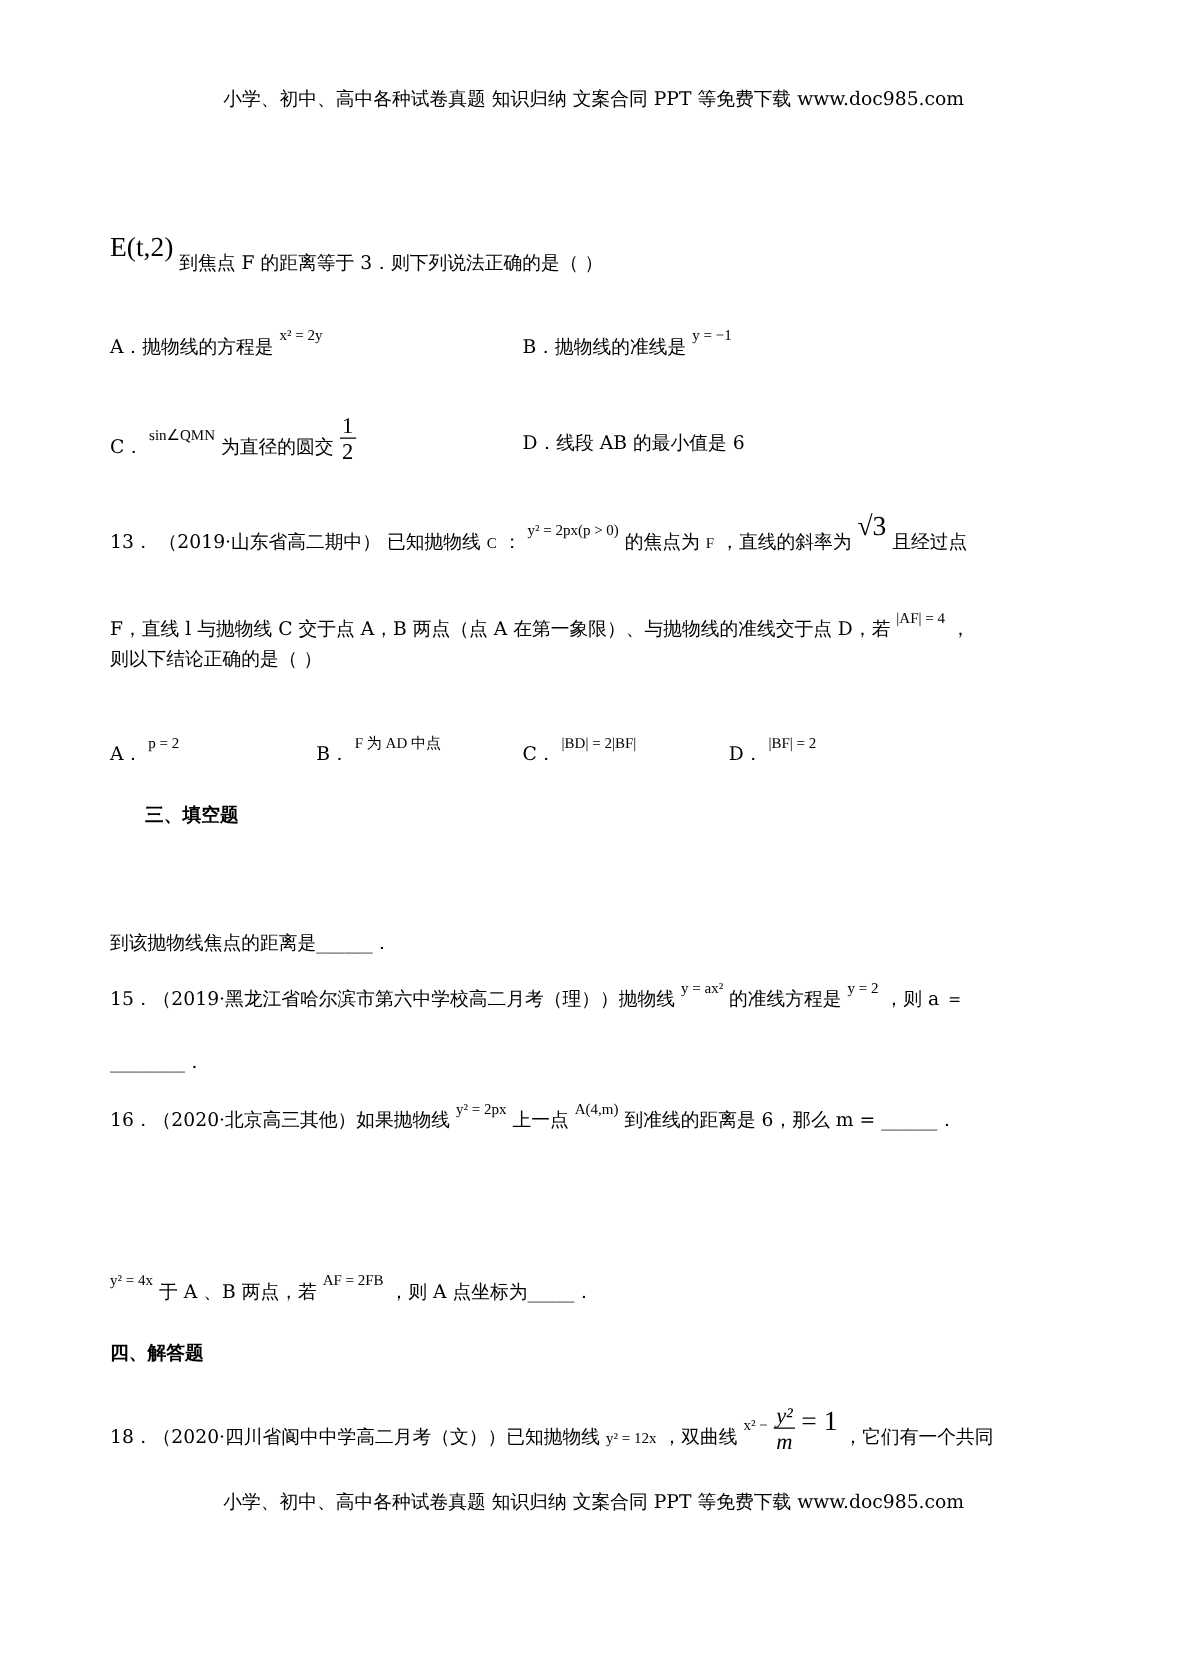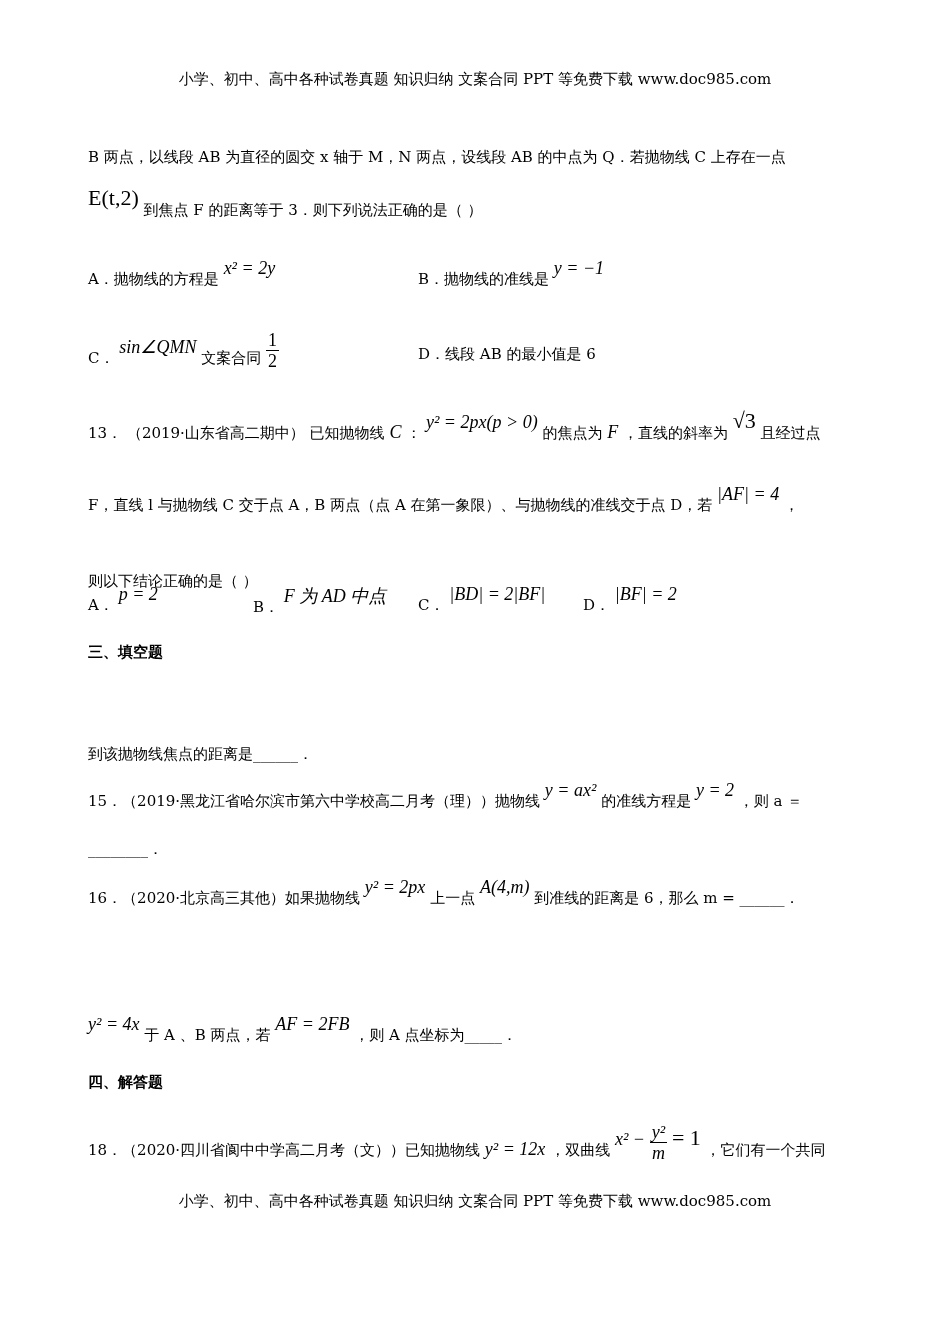--- a/index.html
+++ b/index.html
@@ -1,52 +1,51 @@
 <!DOCTYPE html>
 <html><head>
 <meta charset="utf-8">
 <style>
   html, body { margin:0; padding:0; background:#ffffff; }
   body { width:950px; height:1344px; position:relative; overflow:hidden;
          font-family:"DejaVu Serif","Liberation Serif",serif; color:#000; }
   .page { position:absolute; left:0; top:0; width:950px; height:1344px; }
   .hdr { position:absolute; left:0; width:950px; text-align:center; font-size:15px; }
   .line { position:absolute; left:88px; font-size:15px; white-space:nowrap; }
-  .m { font-family:"Liberation Serif",serif; font-style:italic; font-size:18px; }
+  .m { font-family:"Liberation Serif",serif; font-size:12px; }
   .mu { font-family:"Liberation Serif",serif; font-size:22px; }
   .up { position:relative; top:-10px; }
   .bold { font-weight:bold; }
   .frac { display:inline-block; vertical-align:middle; text-align:center; font-family:"Liberation Serif",serif; font-size:18px; position:relative; top:-8px; }
   .frac .n { display:block; border-bottom:1px solid #000; padding:0 2px; line-height:20px; }
   .frac .d { display:block; line-height:20px; }
 </style>
 </head>
 <body>
 
 <div class="page">
 
   <div class="hdr" style="top:70px;">小学、初中、高中各种试卷真题 知识归纳 文案合同 PPT 等免费下载   www.doc985.com</div>
 
-  <div class="line" style="top:148px;">B 两点，以线段 AB 为直径的圆交 x 轴于 M，N 两点，设线段 AB 的中点为 Q．若抛物线 C 上存在一点</div>
   <div class="line" style="top:195px;">
     <span class="mu up">E(t,2)</span>
     <span>到焦点 F 的距离等于 3．则下列说法正确的是（    ）</span>
   </div>
   <div class="line" style="top:268px;">
     <span>A．抛物线的方程是</span>
     <span class="m up">x² = 2y</span>
   </div>
   <div class="line" style="top:268px; left:418px;">
     <span>B．抛物线的准线是</span>
     <span class="m up">y = −1</span>
   </div>
   <div class="line" style="top:338px;">
     <span>C．</span>
     <span class="m up">sin∠QMN</span>
-    <span>文案合同</span>
+    <span>为直径的圆交</span>
     <span class="frac">
       <span class="n">1</span>
       <span class="d">2</span>
     </span>
   </div>
   <div class="line" style="top:345px; left:418px;text-align:center;">D．线段 AB 的最小值是 6</div>
 
   <div class="line" style="top:418px;">
     <span>13．</span>
     <span>（2019·山东省高二期中）</span>
@@ -58,39 +57,39 @@
     <span class="m">F</span>
     <span>，直线的斜率为</span>
     <span class="mu up">√3</span>
     <span>且经过点</span>
   </div>
   <div class="line" style="top:494px;">
     <span>F，直线 l 与抛物线 C 交于点 A，B 两点（点 A 在第一象限）、与抛物线的准线交于点 D，若</span>
     <span class="m up">|AF| = 4</span>
     <span>，</span>
   </div>
-  <div class="line" style="top:572px;">则以下结论正确的是（    ）</div>
+  <div class="line" style="top:518px;">则以下结论正确的是（    ）</div>
   <div class="line" style="top:594px;">
     <span>A．</span>
     <span class="m up">p = 2</span>
   </div>
   <div class="line" style="top:594px; left:253px;">
     <span>B．</span>
     <span class="m up">F 为 AD 中点</span>
   </div>
   <div class="line" style="top:594px; left:418px;">
     <span>C．</span>
     <span class="m up">|BD| = 2|BF|</span>
   </div>
   <div class="line" style="top:594px; left:583px;">
     <span>D．</span>
     <span class="m up">|BF| = 2</span>
   </div>
 
-  <div class="line bold" style="top:643px;">三、填空题</div>
+  <div class="line bold" style="top:643px;margin-left:28px;">三、填空题</div>
 
   <div class="line" style="top:745px;">到该抛物线焦点的距离是______．</div>
 
   <div class="line" style="top:790px;">
     <span>15．（2019·黑龙江省哈尔滨市第六中学校高二月考（理））抛物线</span>
     <span class="m up">y = ax²</span>
     <span>的准线方程是</span>
     <span class="m up">y = 2</span>
     <span>，则 a ＝</span>
   </div>

